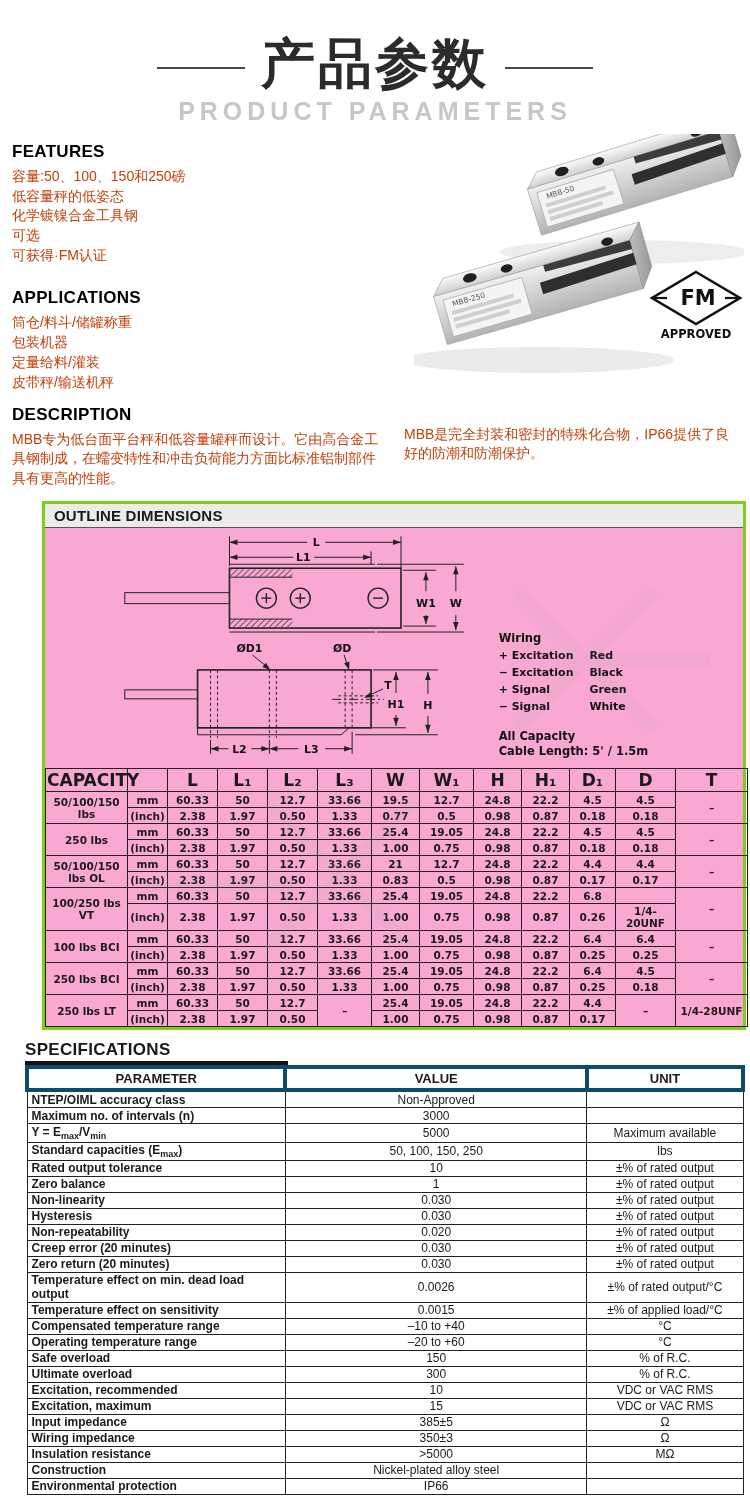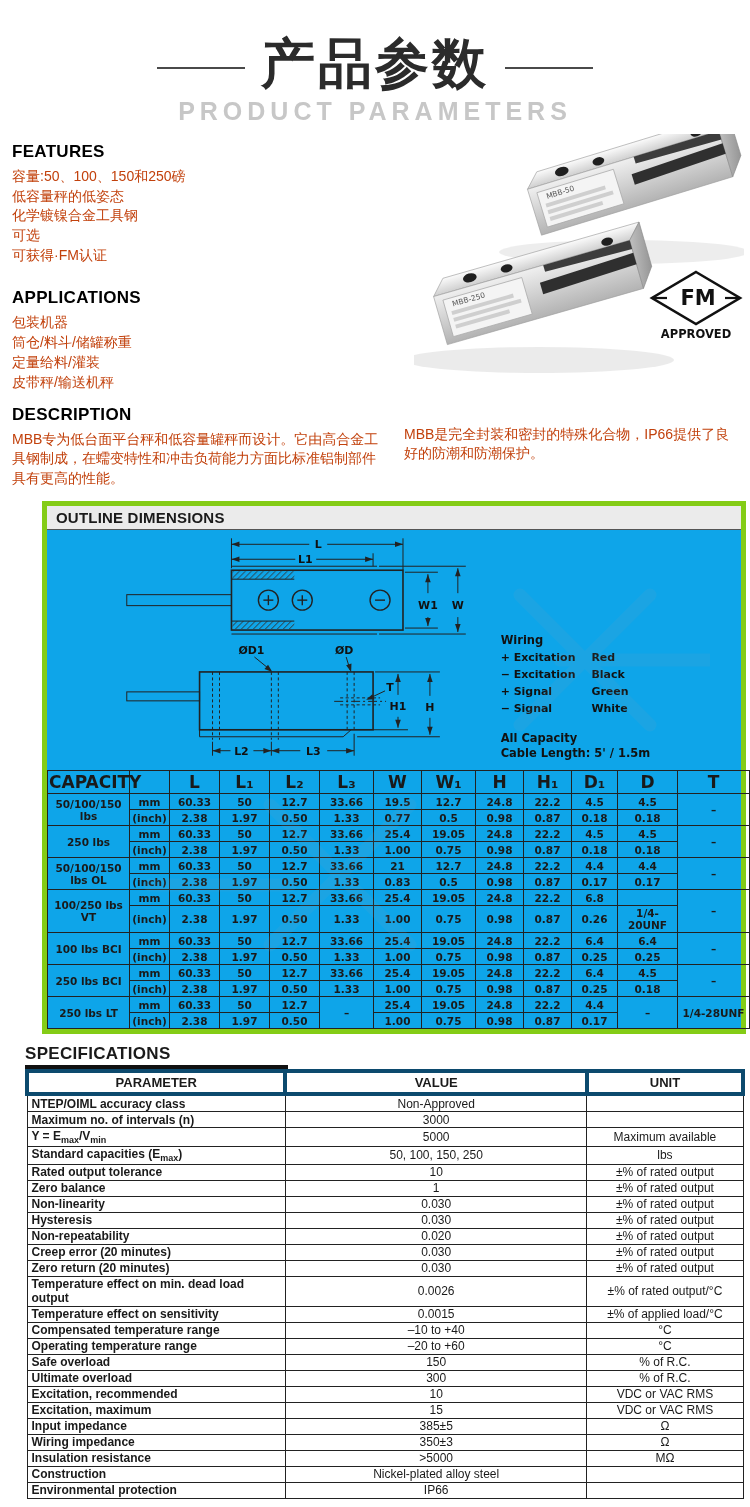--- a/index.html
+++ b/index.html
@@ -18,21 +18,21 @@
   .main { position:relative; padding:4px 12px 0 12px; min-height:248px; }
   .sec-heading { font-size:17px; font-weight:800; color:#000; margin:12px 0 5px 0; letter-spacing:.3px; }
   .cn-line, .cn-par { font-size:14px; color:#c2410c; line-height:1.42; }
   .left-col { width:392px; }
   .right-visual { position:absolute; top:8px; right:6px; width:330px; height:240px; }
   
   .desc-row { display:flex; gap:22px; padding:0 12px; }
   .desc-left { width:370px; }
   .desc-right { width:334px; padding-top:32px; }
   
-  .outline-box { margin:12px 0 0 42px; width:704px; border:5px solid #84cc16; background:#0ea5e9; }
+  .outline-box { margin:12px 0 0 42px; width:704px; border:3px solid #84cc16; background:#f9a8d4; }
   .outline-header { background:#ebebeb; border-bottom:1px solid #555; font-weight:800; font-size:15px; padding:3px 9px; letter-spacing:.2px; }
   .dimension-drawing { display:block; width:702px; height:240px; }
   .dim-table { width:100%; border-collapse:collapse; font-family:"DejaVu Sans", sans-serif;
                font-size:10.5px; font-weight:700; table-layout:fixed; }
   .dim-table th, .dim-table td { border:1px solid #222; text-align:center; padding:1px 1px; height:16px; }
   .dim-table th { font-size:17px; }
   .dim-table td.cap { font-size:10.5px; }
   
   .spec-section { margin:10px 0 0 25px; width:720px; }
   .spec-title { font-size:17px; font-weight:800; letter-spacing:.3px; width:263px;
@@ -73,22 +73,22 @@
 <div class="main">
   <div class="left-col">
     <div class="sec-heading">FEATURES</div>
     <div class="cn-line">容量:50、100、150和250磅</div>
     <div class="cn-line">低容量秤的低姿态</div>
     <div class="cn-line">化学镀镍合金工具钢</div>
     <div class="cn-line">可选</div>
     <div class="cn-line">可获得·FM认证</div>
 
     <div class="sec-heading" style="margin-top:22px">APPLICATIONS</div>
+    <div class="cn-line">筒仓/料斗/储罐称重</div>
     <div class="cn-line">包装机器</div>
-    <div class="cn-line">筒仓/料斗/储罐称重</div>
     <div class="cn-line">定量给料/灌装</div>
     <div class="cn-line">皮带秤/输送机秤</div>
   </div>
 
   <div class="right-visual">
     <svg viewBox="0 0 330 240" width="330" height="240">
       <defs>
         <linearGradient id="gTop" x1="0" y1="0" x2="0" y2="1">
           <stop offset="0" stop-color="#fbfbfb"></stop>
             <stop offset="1" stop-color="#cfcfcf"></stop>

